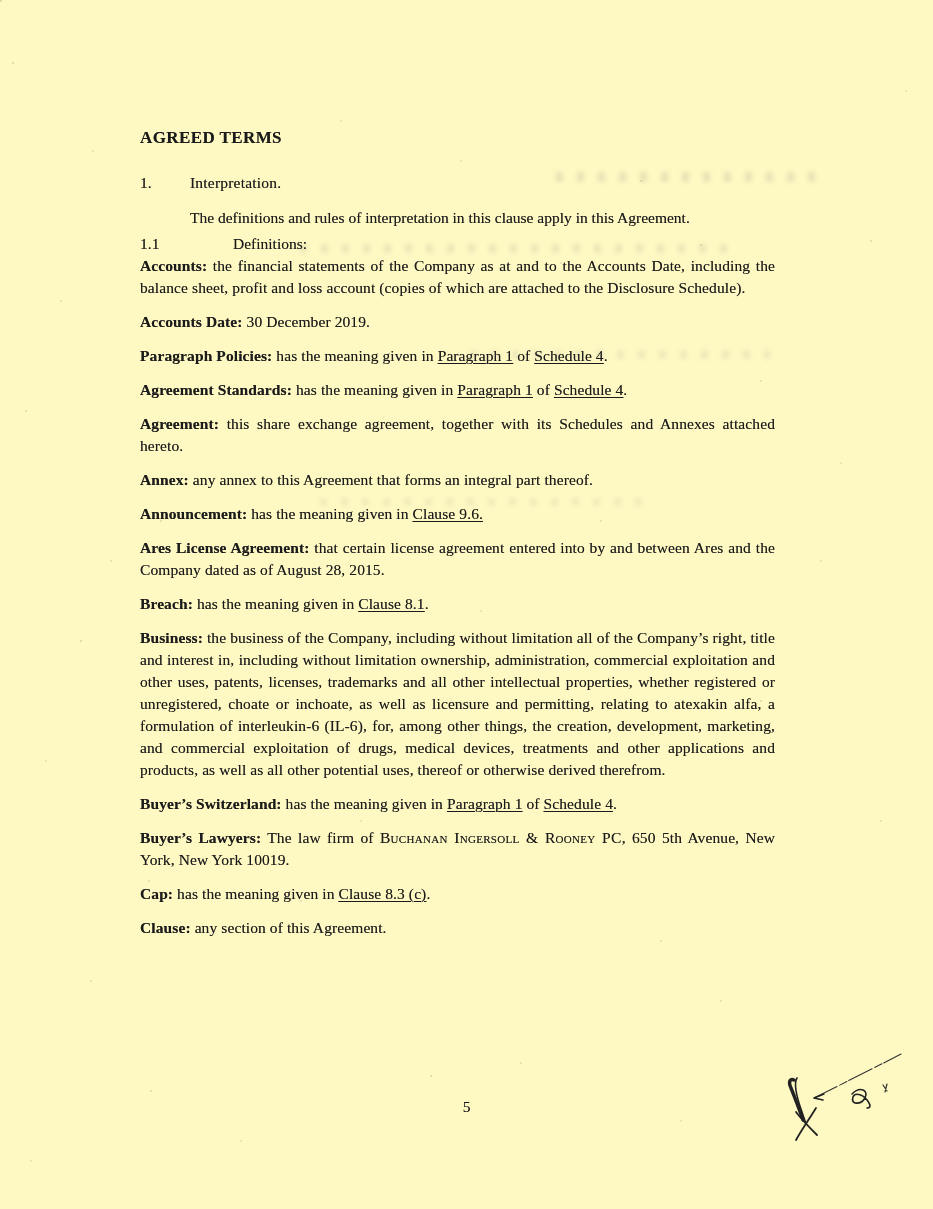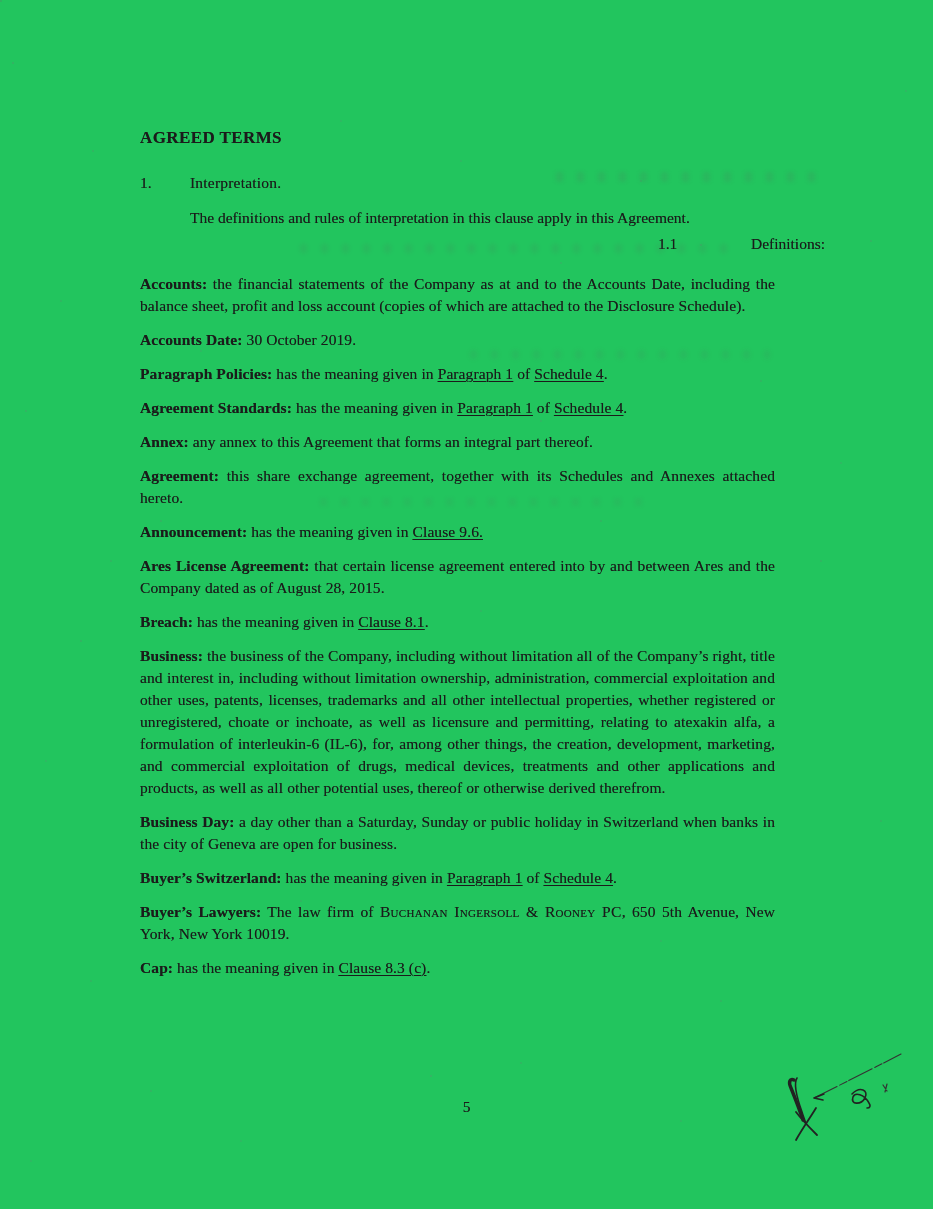--- a/index.html
+++ b/index.html
@@ -1,38 +1,38 @@
 <!DOCTYPE html>
 <html><head>
 <meta charset="utf-8">
 <style>
   html,body{margin:0;padding:0;background:#e9e9e9;}
   .page{
     position:relative;
     width:933px;height:1209px;
-    background:#22c55e;
+    background:#fef9c3;
     overflow:hidden;
     font-family:"Liberation Serif","DejaVu Serif",serif;
     color:#1b1b1b;
     box-sizing:border-box;
     padding:128px 108px 0 140px;
     text-shadow:0 0 .5px rgba(20,20,20,.55);
   }
   .heading{
     font-size:17px;font-weight:700;letter-spacing:.4px;
     margin:0 0 24px 0;
   }
   .row{display:flex;margin:0 0 13px 0;font-size:15.5px;line-height:22px;}
   .row .num{flex:0 0 50px;}
   .row.subsection .num{flex:0 0 93px;}
   .row .title{font-weight:400;letter-spacing:.2px;}
   .intro{
     margin:0 0 4px 50px;font-size:15.5px;line-height:22px;
   }
-  .subsection{margin-bottom:18px;justify-content:flex-end;}
+  .subsection{margin-bottom:0;}
   .definitions{width:635px;}
   .def{
     margin:0 0 12px 0;
     font-size:15.5px;line-height:22px;
     text-align:justify;
     letter-spacing:.1px;
   }
   .seg-b{font-weight:700;}
   .seg-u{text-decoration:underline;text-underline-offset:2px;text-decoration-thickness:1px;}
   .seg-sc{font-variant:small-caps;letter-spacing:.3px;}
@@ -94,33 +94,33 @@
 
   <p class="intro">The definitions and rules of interpretation in this clause apply in this Agreement.</p>
 
   <div class="row subsection">
     <span class="num">1.1</span>
     <span>Definitions:</span>
   </div>
 
   <div class="definitions">
       <p class="def"><span class="seg-b">Accounts:</span><span> the financial statements of the Company as at and to the Accounts Date, including the balance sheet, profit and loss account (copies of which are attached to the Disclosure Schedule).</span></p>
-      <p class="def"><span class="seg-b">Accounts Date:</span><span> 30 October 2019.</span></p>
+      <p class="def"><span class="seg-b">Accounts Date:</span><span> 30 December 2019.</span></p>
       <p class="def"><span class="seg-b">Paragraph Policies:</span><span> has the meaning given in </span><span class="seg-u">Paragraph 1</span><span> of </span><span class="seg-u">Schedule 4</span><span>.</span></p>
       <p class="def"><span class="seg-b">Agreement Standards:</span><span> has the meaning given in </span><span class="seg-u">Paragraph 1</span><span> of </span><span class="seg-u">Schedule 4</span><span>.</span></p>
+      <p class="def"><span class="seg-b">Agreement:</span><span> this share exchange agreement, together with its Schedules and Annexes attached hereto.</span></p>
       <p class="def"><span class="seg-b">Annex:</span><span> any annex to this Agreement that forms an integral part thereof.</span></p>
-      <p class="def"><span class="seg-b">Agreement:</span><span> this share exchange agreement, together with its Schedules and Annexes attached hereto.</span></p>
       <p class="def"><span class="seg-b">Announcement:</span><span> has the meaning given in </span><span class="seg-u">Clause 9.6.</span></p>
       <p class="def"><span class="seg-b">Ares License Agreement:</span><span> that certain license agreement entered into by and between Ares and the Company dated as of August 28, 2015.</span></p>
       <p class="def"><span class="seg-b">Breach:</span><span> has the meaning given in </span><span class="seg-u">Clause 8.1</span><span>.</span></p>
       <p class="def"><span class="seg-b">Business:</span><span> the business of the Company, including without limitation all of the Company’s right, title and interest in, including without limitation ownership, administration, commercial exploitation and other uses, patents, licenses, trademarks and all other intellectual properties, whether registered or unregistered, choate or inchoate, as well as licensure and permitting, relating to atexakin alfa, a formulation of interleukin-6 (IL-6), for, among other things, the creation, development, marketing, and commercial exploitation of drugs, medical devices, treatments and other applications and products, as well as all other potential uses, thereof or otherwise derived therefrom.</span></p>
-      <p class="def"><span class="seg-b">Business Day:</span><span> a day other than a Saturday, Sunday or public holiday in Switzerland when banks in the city of Geneva are open for business.</span></p>
       <p class="def"><span class="seg-b">Buyer’s Switzerland:</span><span> has the meaning given in </span><span class="seg-u">Paragraph 1</span><span> of </span><span class="seg-u">Schedule 4</span><span>.</span></p>
       <p class="def"><span class="seg-b">Buyer’s Lawyers:</span><span> The law firm of </span><span class="seg-sc">Buchanan Ingersoll &amp; Rooney PC</span><span>, 650 5th Avenue, New York, New York 10019.</span></p>
       <p class="def"><span class="seg-b">Cap:</span><span> has the meaning given in </span><span class="seg-u">Clause 8.3 (c)</span><span>.</span></p>
+      <p class="def"><span class="seg-b">Clause:</span><span> any section of this Agreement.</span></p>
     </div>
 
   <div class="page-number">5</div>
 
   <svg class="signature" width="160" height="135" viewBox="0 0 160 135" fill="none">
 
     <path d="M22,52 C18,50 16,54 19,60 C23,70 27,80 31,92" stroke="#222" stroke-width="3.4" stroke-linecap="round"></path>
     <path d="M25,50 C21,56 25,70 30,84 C31,88 33,92 34,96" stroke="#222" stroke-width="1.6" stroke-linecap="round"></path>
 
     <path d="M24,84 C30,92 38,100 45,107" stroke="#222" stroke-width="1.8" stroke-linecap="round"></path>

